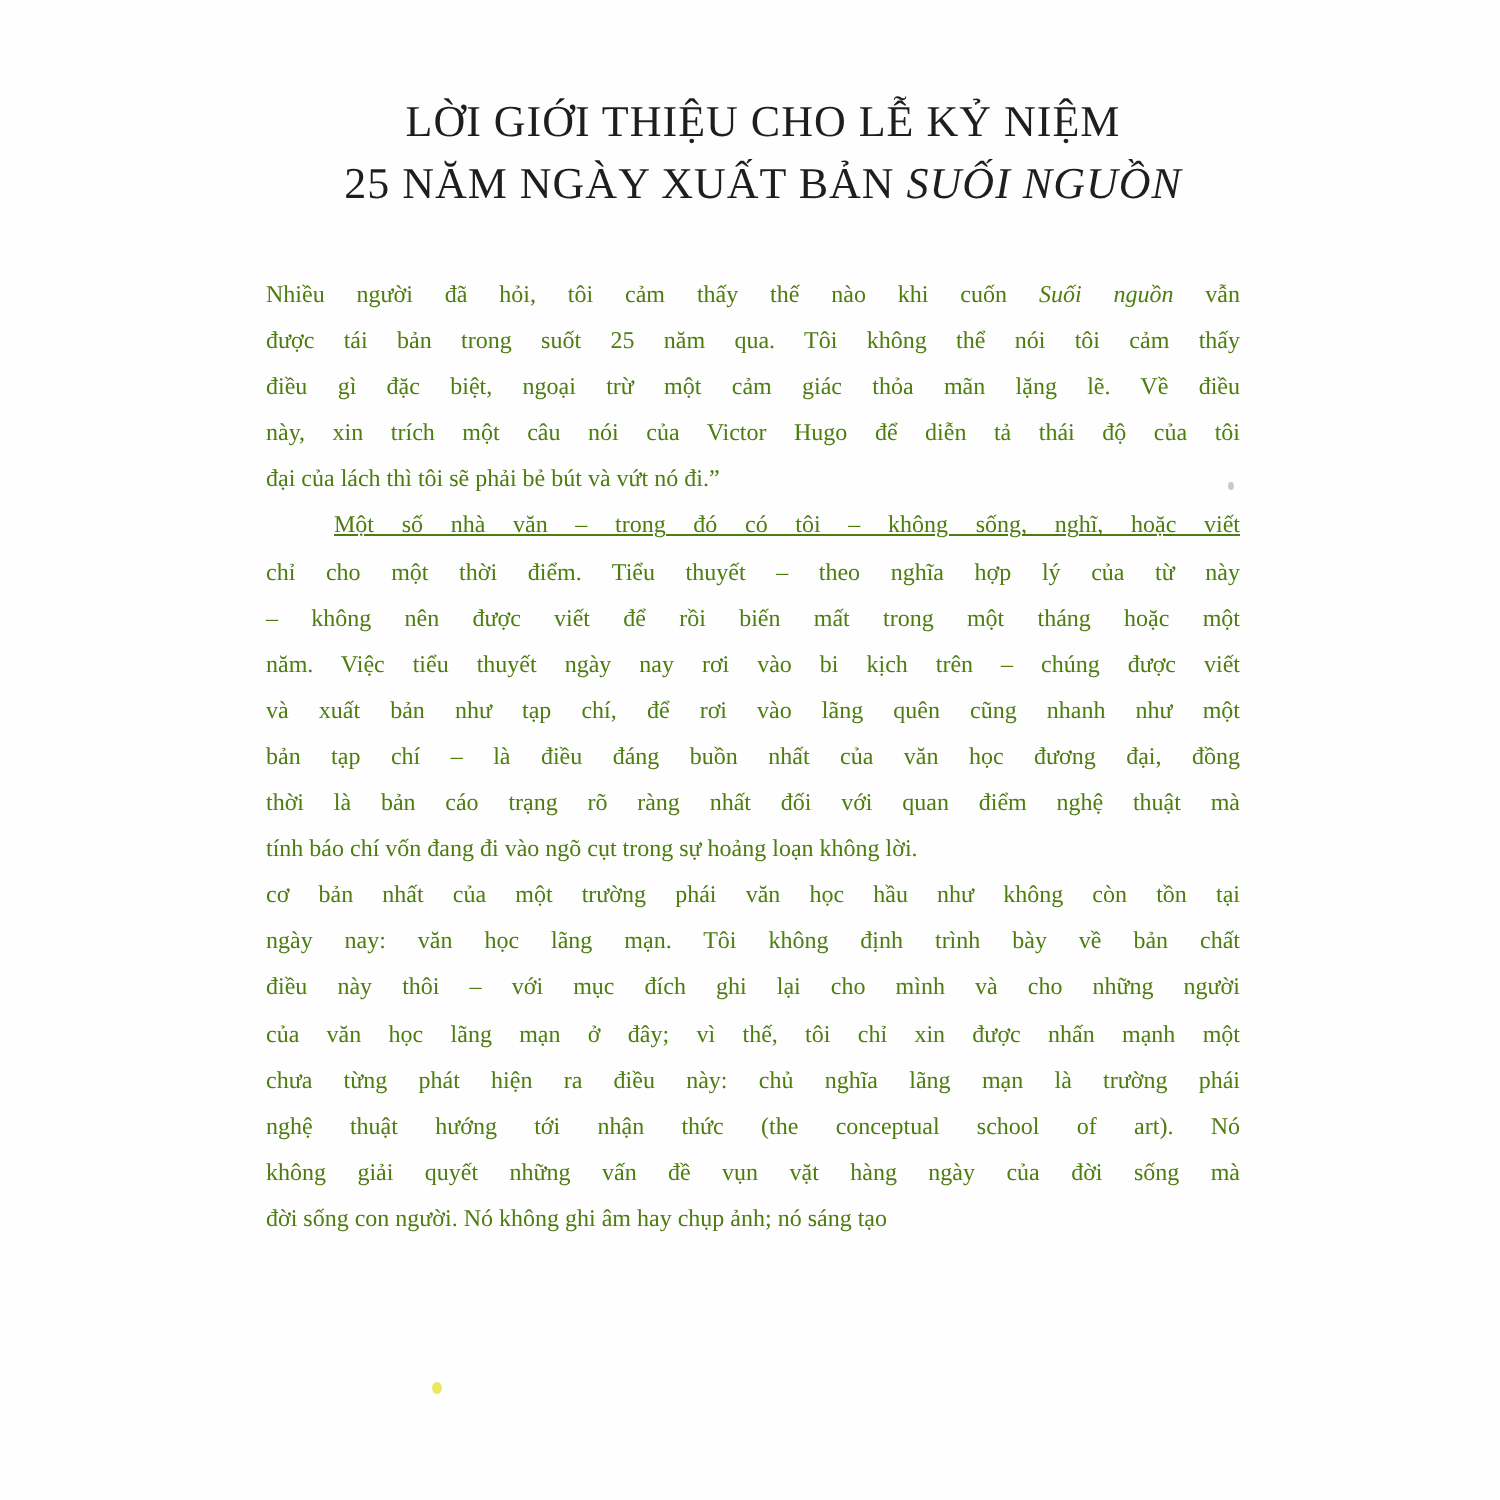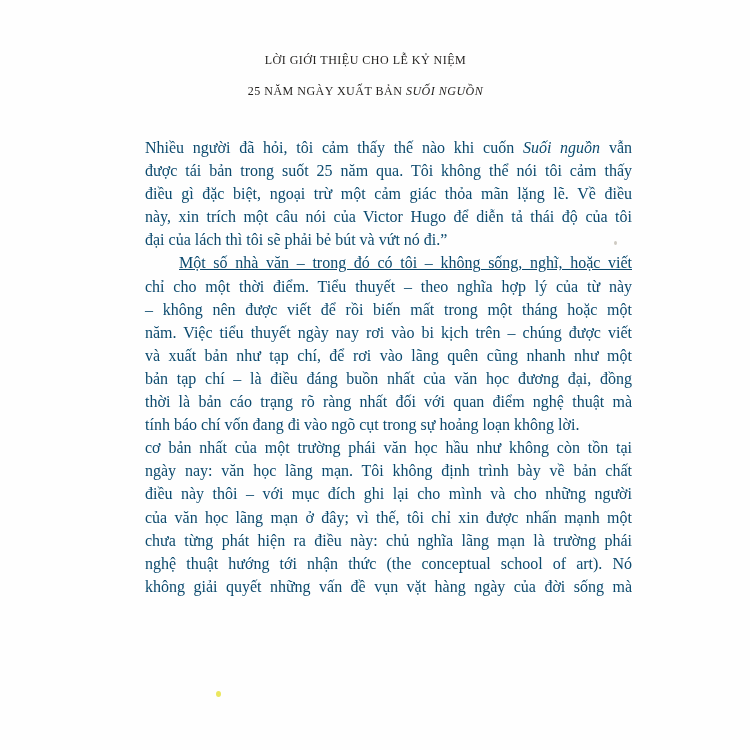--- a/index.html
+++ b/index.html
@@ -16,38 +16,37 @@
     position: relative;
     width: 750px;
     height: 750px;
     background: #fefefe;
     overflow: hidden;
     color: #1e1c1a;
   }
   .chapter-title {
     position: absolute;
     top: 45px;
-    left: 112px;
+    left: 128px;
     width: 507px;
     margin: 0;
     text-align: center;
-    font-size: 12px;
+    font-size: 22px;
     font-weight: normal;
     line-height: 31px;
     letter-spacing: 0.5px;
     color: #201e1c;
   }
   .body-text {
     position: absolute;
     top: 136px;
     left: 133px;
     width: 487px;
-    font-size: 16px;
-    color: #0c4a6e;
-    margin-left: 12px;
+    font-size: 12px;
+    color: #4d7c0f;
   }
   .line {
     height: 23.1px;
     line-height: 23.1px;
     text-align: justify;
   }
   .line.indent {
     padding-left: 34px;
     text-decoration: underline;
   }
@@ -104,18 +103,19 @@
       <div class="line">bản tạp chí – là điều đáng buồn nhất của văn học đương đại, đồng<span class="j" aria-hidden="true"></span></div>
       <div class="line">thời là bản cáo trạng rõ ràng nhất đối với quan điểm nghệ thuật mà<span class="j" aria-hidden="true"></span></div>
       <div class="line">tính báo chí vốn đang đi vào ngõ cụt trong sự hoảng loạn không lời.</div>
       <div class="line">cơ bản nhất của một trường phái văn học hầu như không còn tồn tại<span class="j" aria-hidden="true"></span></div>
       <div class="line">ngày nay: văn học lãng mạn. Tôi không định trình bày về bản chất<span class="j" aria-hidden="true"></span></div>
       <div class="line">điều này thôi – với mục đích ghi lại cho mình và cho những người<span class="j" aria-hidden="true"></span></div>
       <div class="line">của văn học lãng mạn ở đây; vì thế, tôi chỉ xin được nhấn mạnh một<span class="j" aria-hidden="true"></span></div>
       <div class="line">chưa từng phát hiện ra điều này: chủ nghĩa lãng mạn là trường phái<span class="j" aria-hidden="true"></span></div>
       <div class="line">nghệ thuật hướng tới nhận thức (the conceptual school of art). Nó<span class="j" aria-hidden="true"></span></div>
       <div class="line">không giải quyết những vấn đề vụn vặt hàng ngày của đời sống mà<span class="j" aria-hidden="true"></span></div>
+      <div class="line">đời sống con người. Nó không ghi âm hay chụp ảnh; nó sáng tạo</div>
     </div>
 
   <div class="speck speck-gray"></div>
   <div class="speck speck-yellow"></div>
 
 </div>
 
 </body></html>

